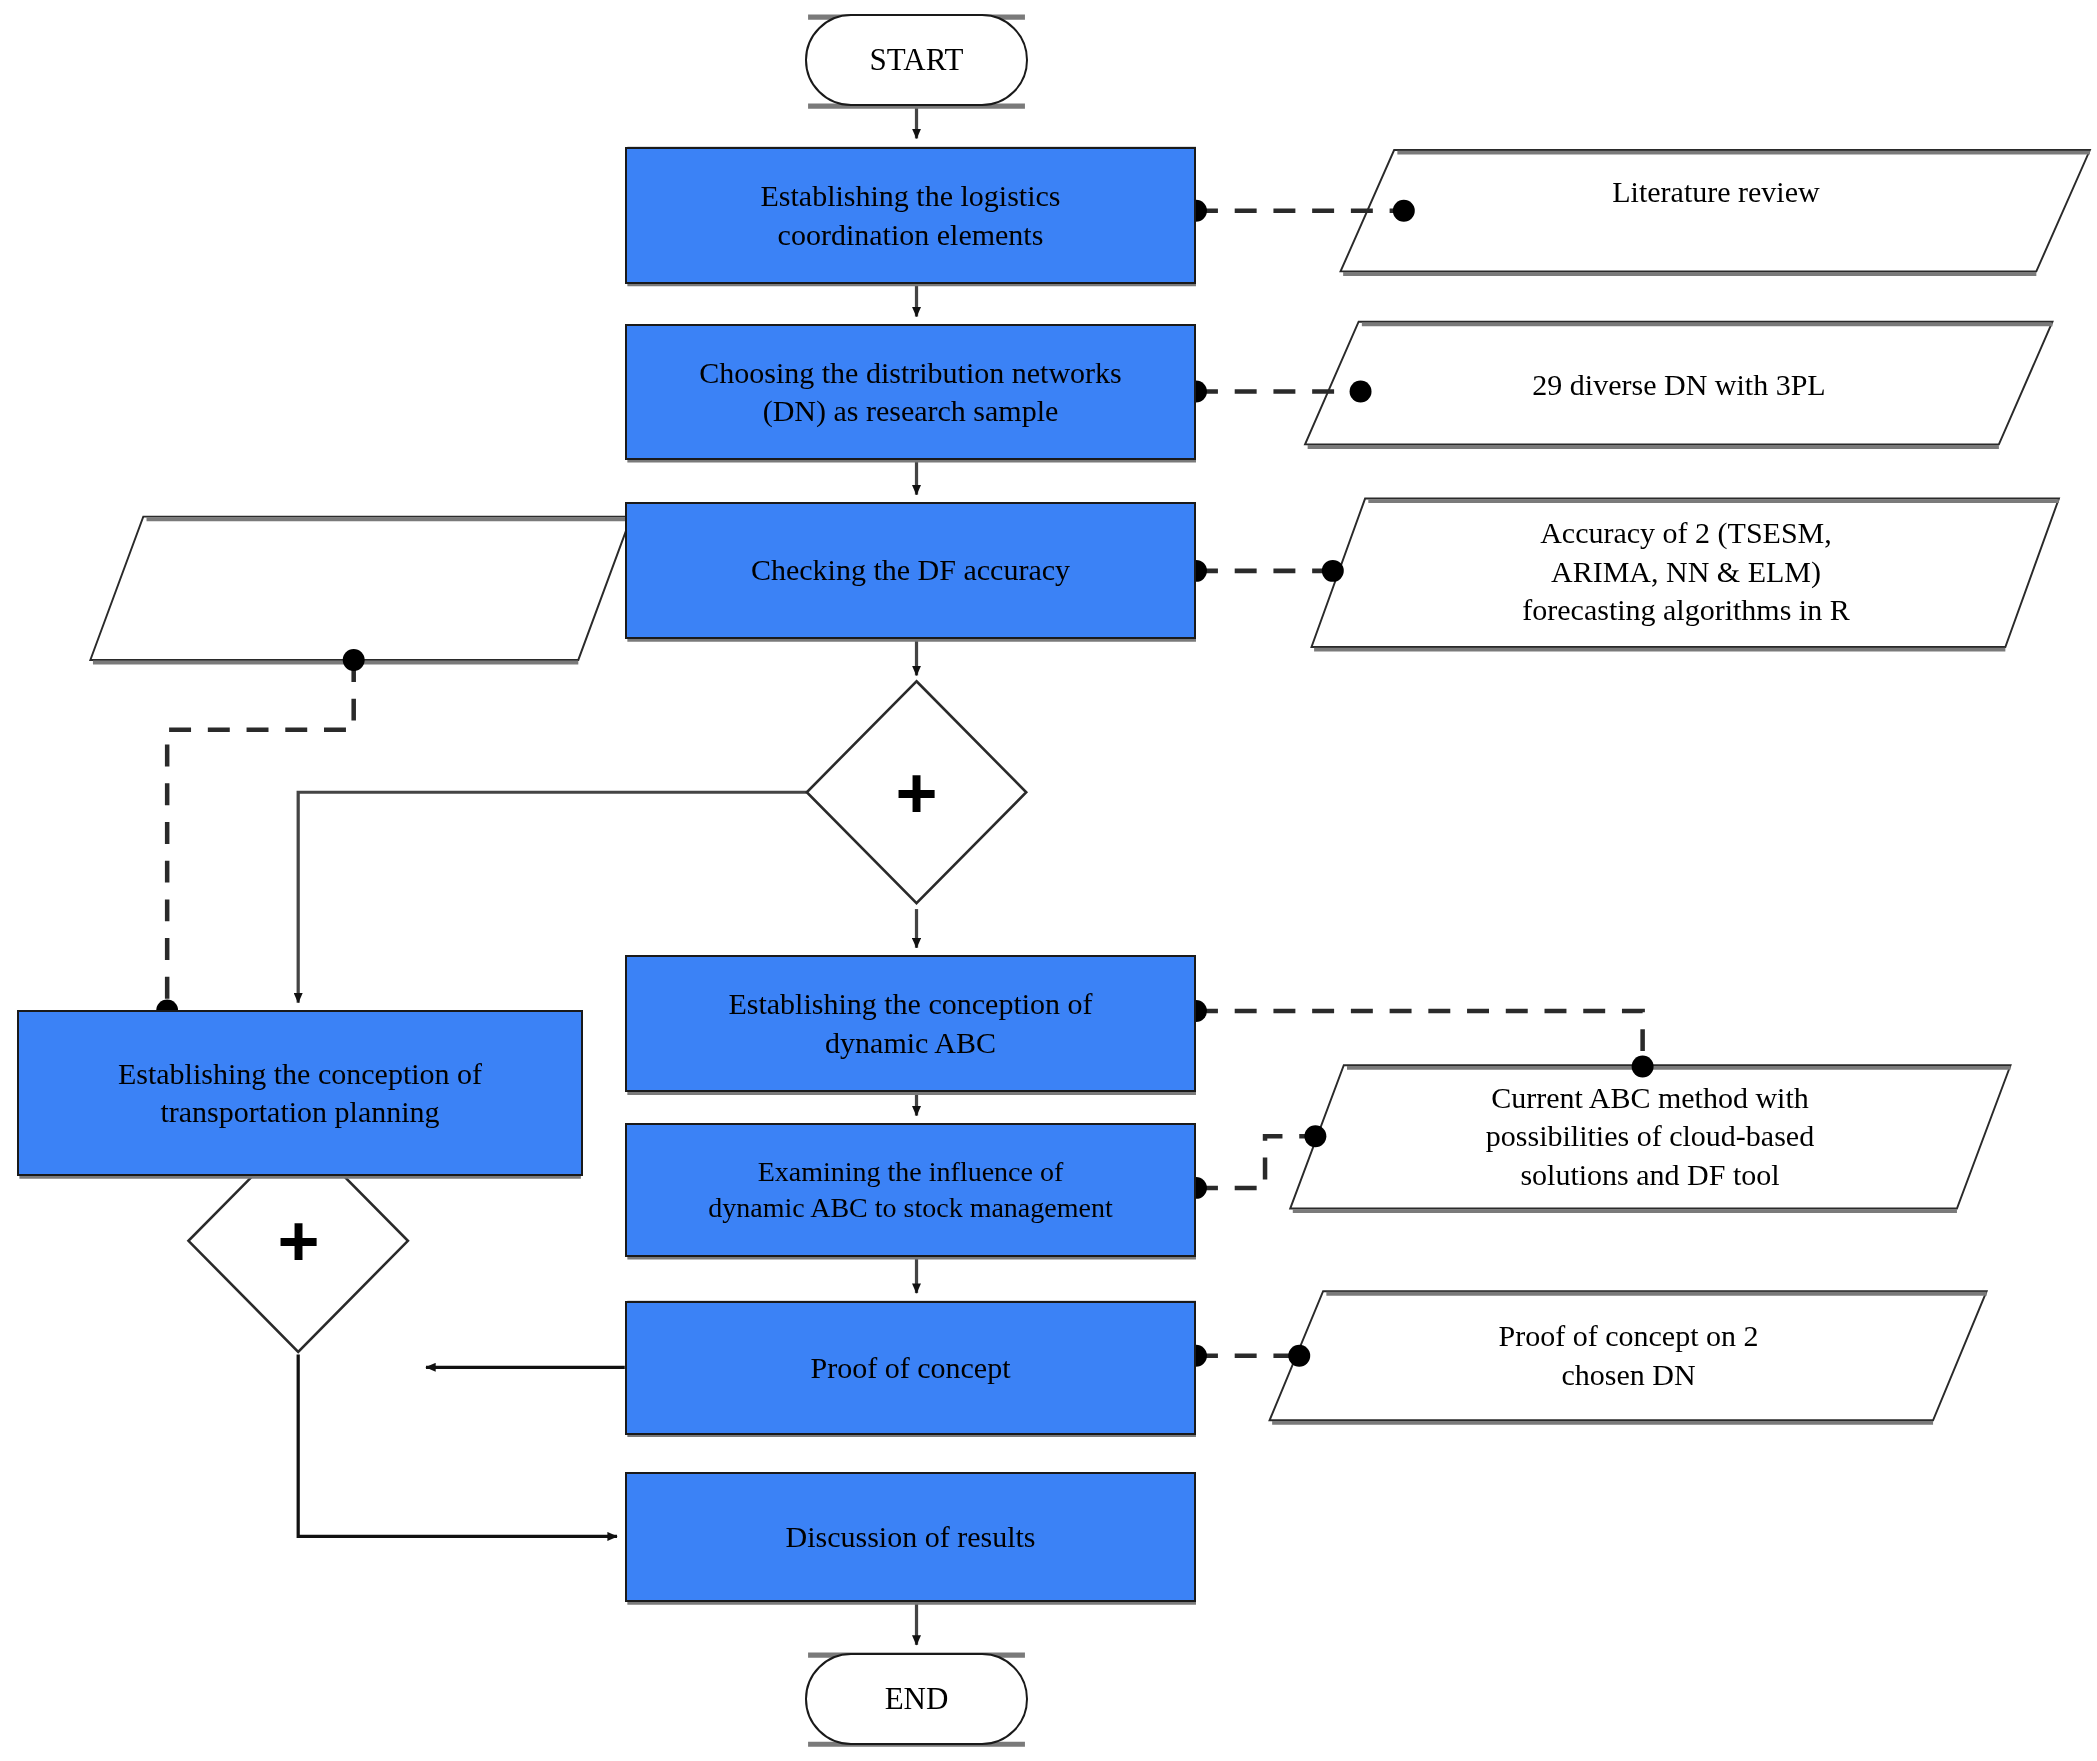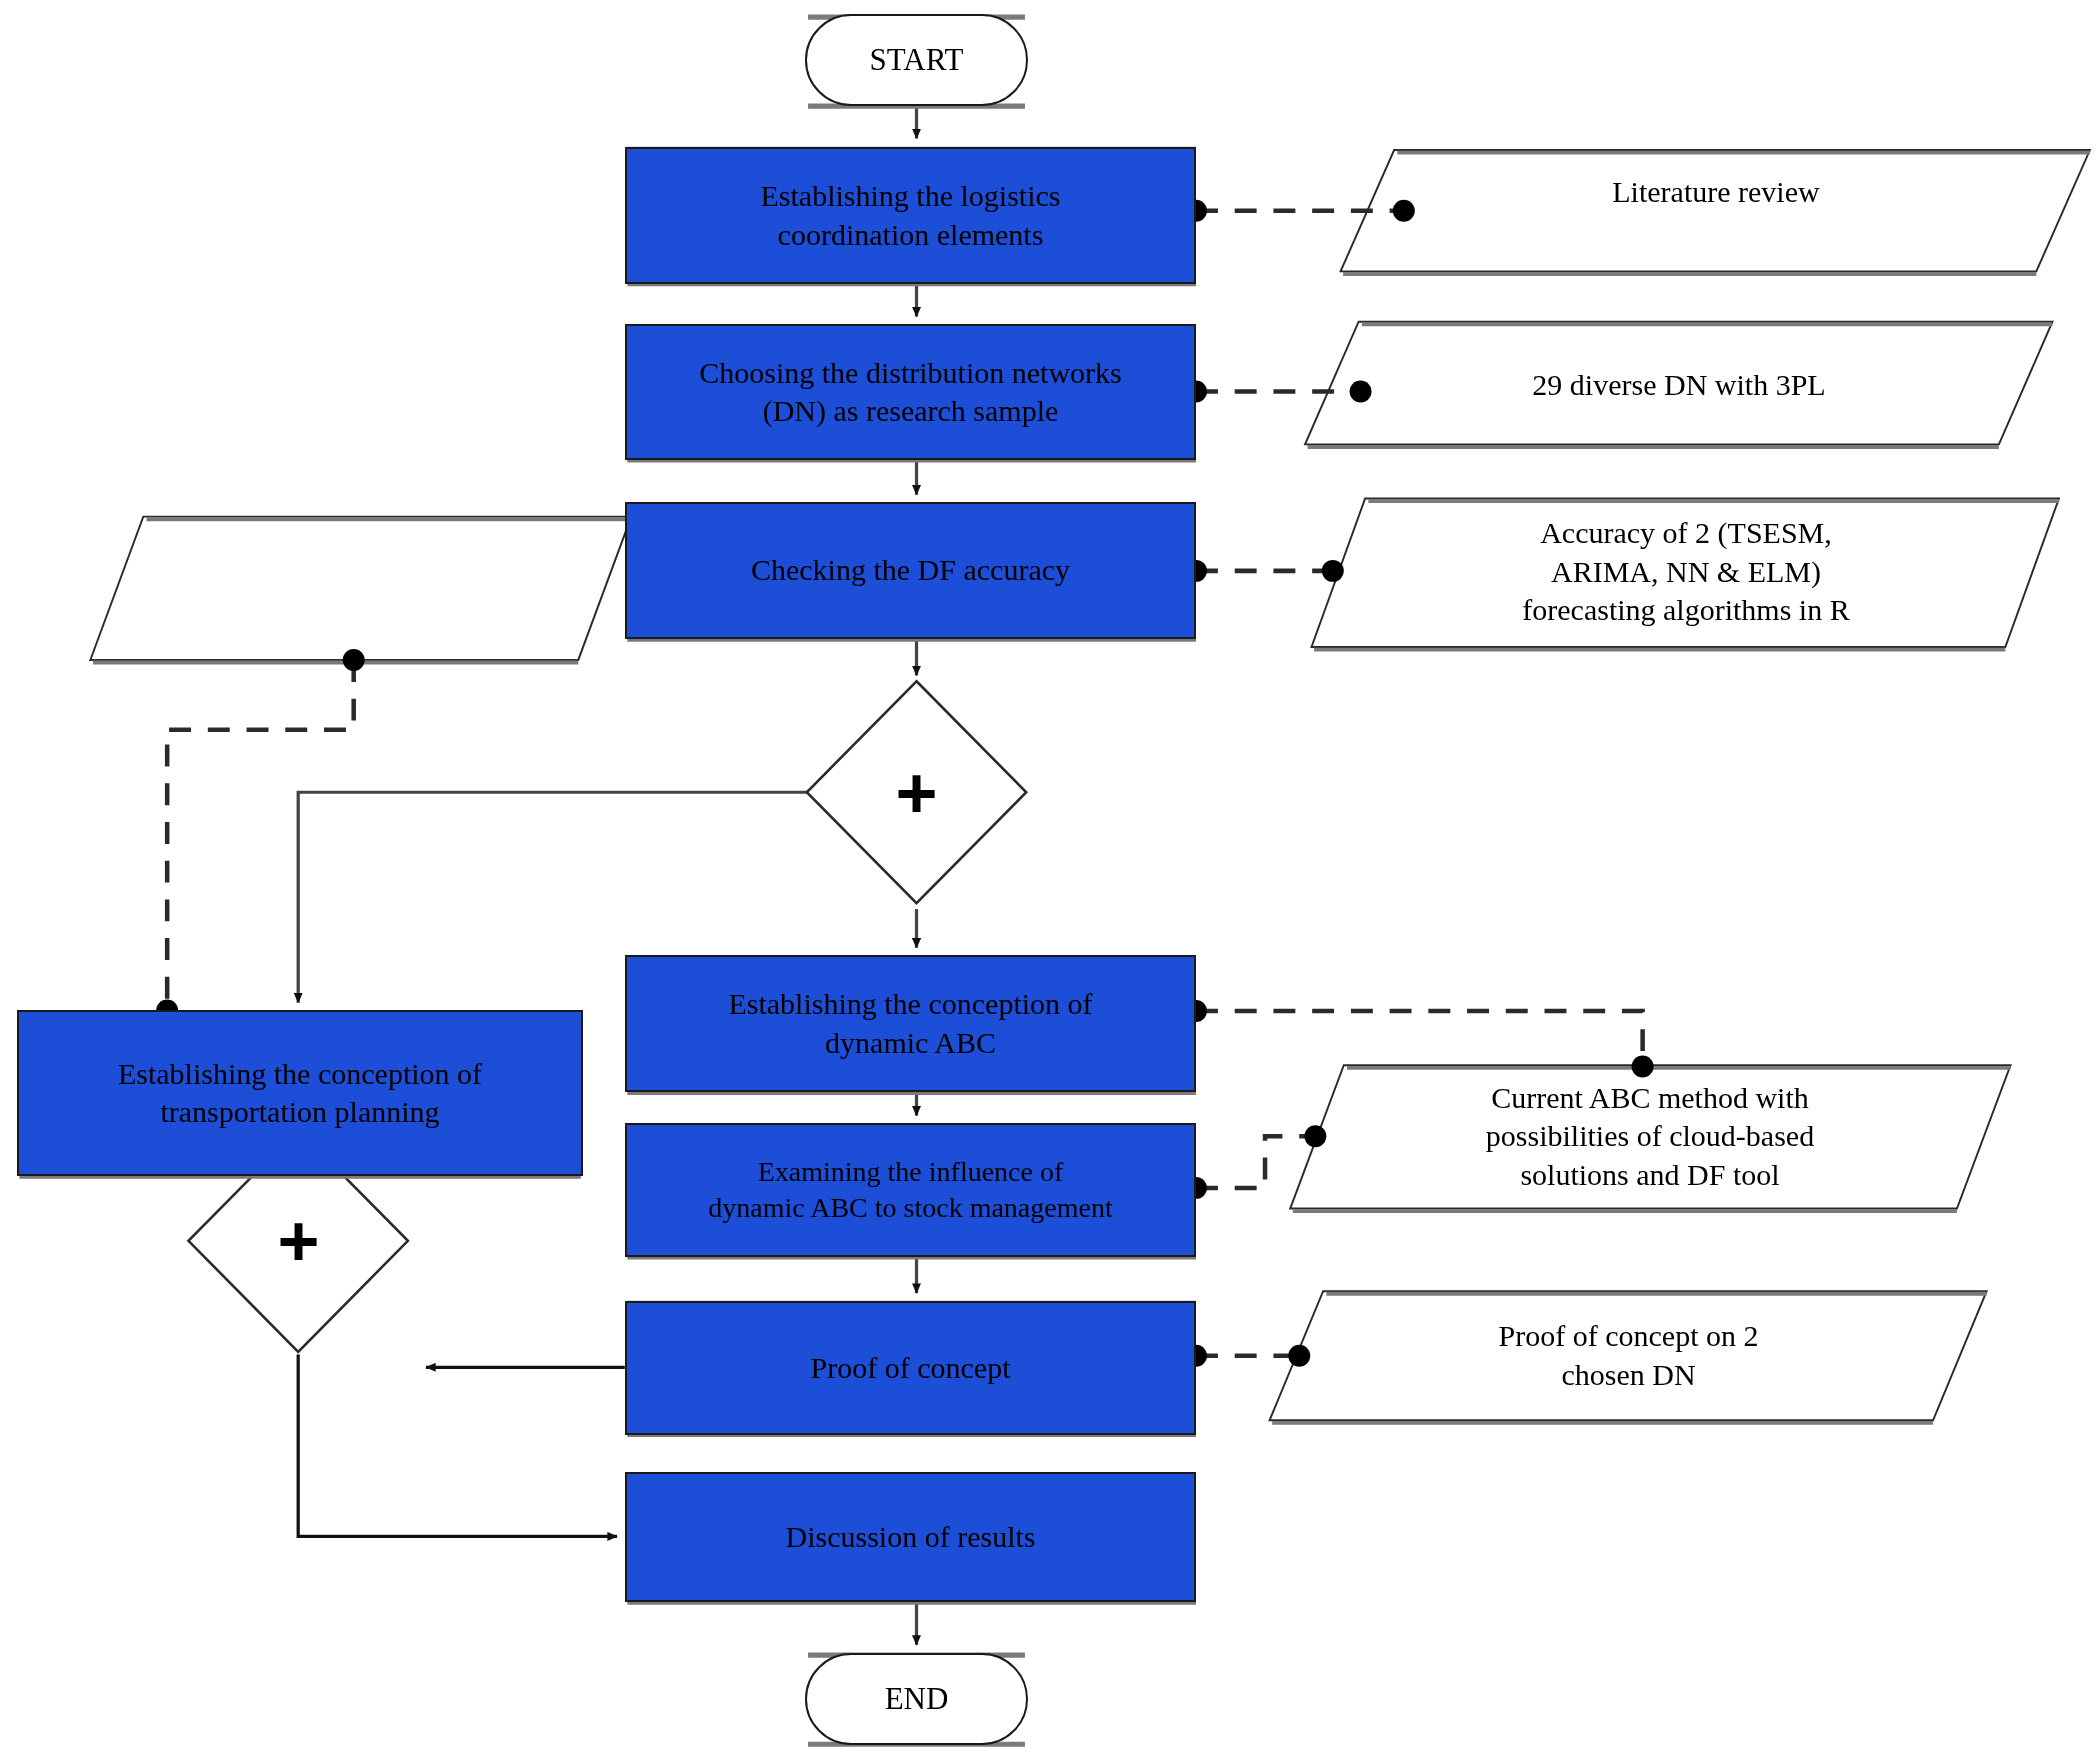--- a/index.html
+++ b/index.html
@@ -2,21 +2,21 @@
 <html style="font-size:10.3px"><head>
 <meta charset="utf-8">
 <style>
   html,body{margin:0;padding:0;background:#fff;}
   #stage{position:relative;width:2097px;height:1762px;background:#ffffff;
          font-family:"Liberation Serif","DejaVu Serif",serif;color:#000;overflow:hidden;}
   #svglayer{position:absolute;left:0;top:0;width:2097px;height:1762px;}
   .node{position:absolute;box-sizing:border-box;display:flex;align-items:center;
         justify-content:center;text-align:center;}
   .node .txt{display:block;line-height:1.28;padding:0 9px;}
-  .proc{border:2.6px solid #1a1a1a;background:#1d4ed8;align-items:center;}
+  .proc{border:2.6px solid #1a1a1a;background:#3b82f6;align-items:center;}
   .term{border:2.6px solid #1a1a1a;background:#fff;border-radius:58px;}
   .para{background:transparent;border:none;}
   .para .txt{position:relative;z-index:3;}
   .plus{position:absolute;font-family:"Liberation Sans","DejaVu Sans",sans-serif;
         font-weight:bold;color:#000;display:flex;align-items:center;justify-content:center;}
   .f44{font-size:28px;}
   .f46{font-size:30px;}
   .f48{font-size:31px;}
 </style>
 </head>

